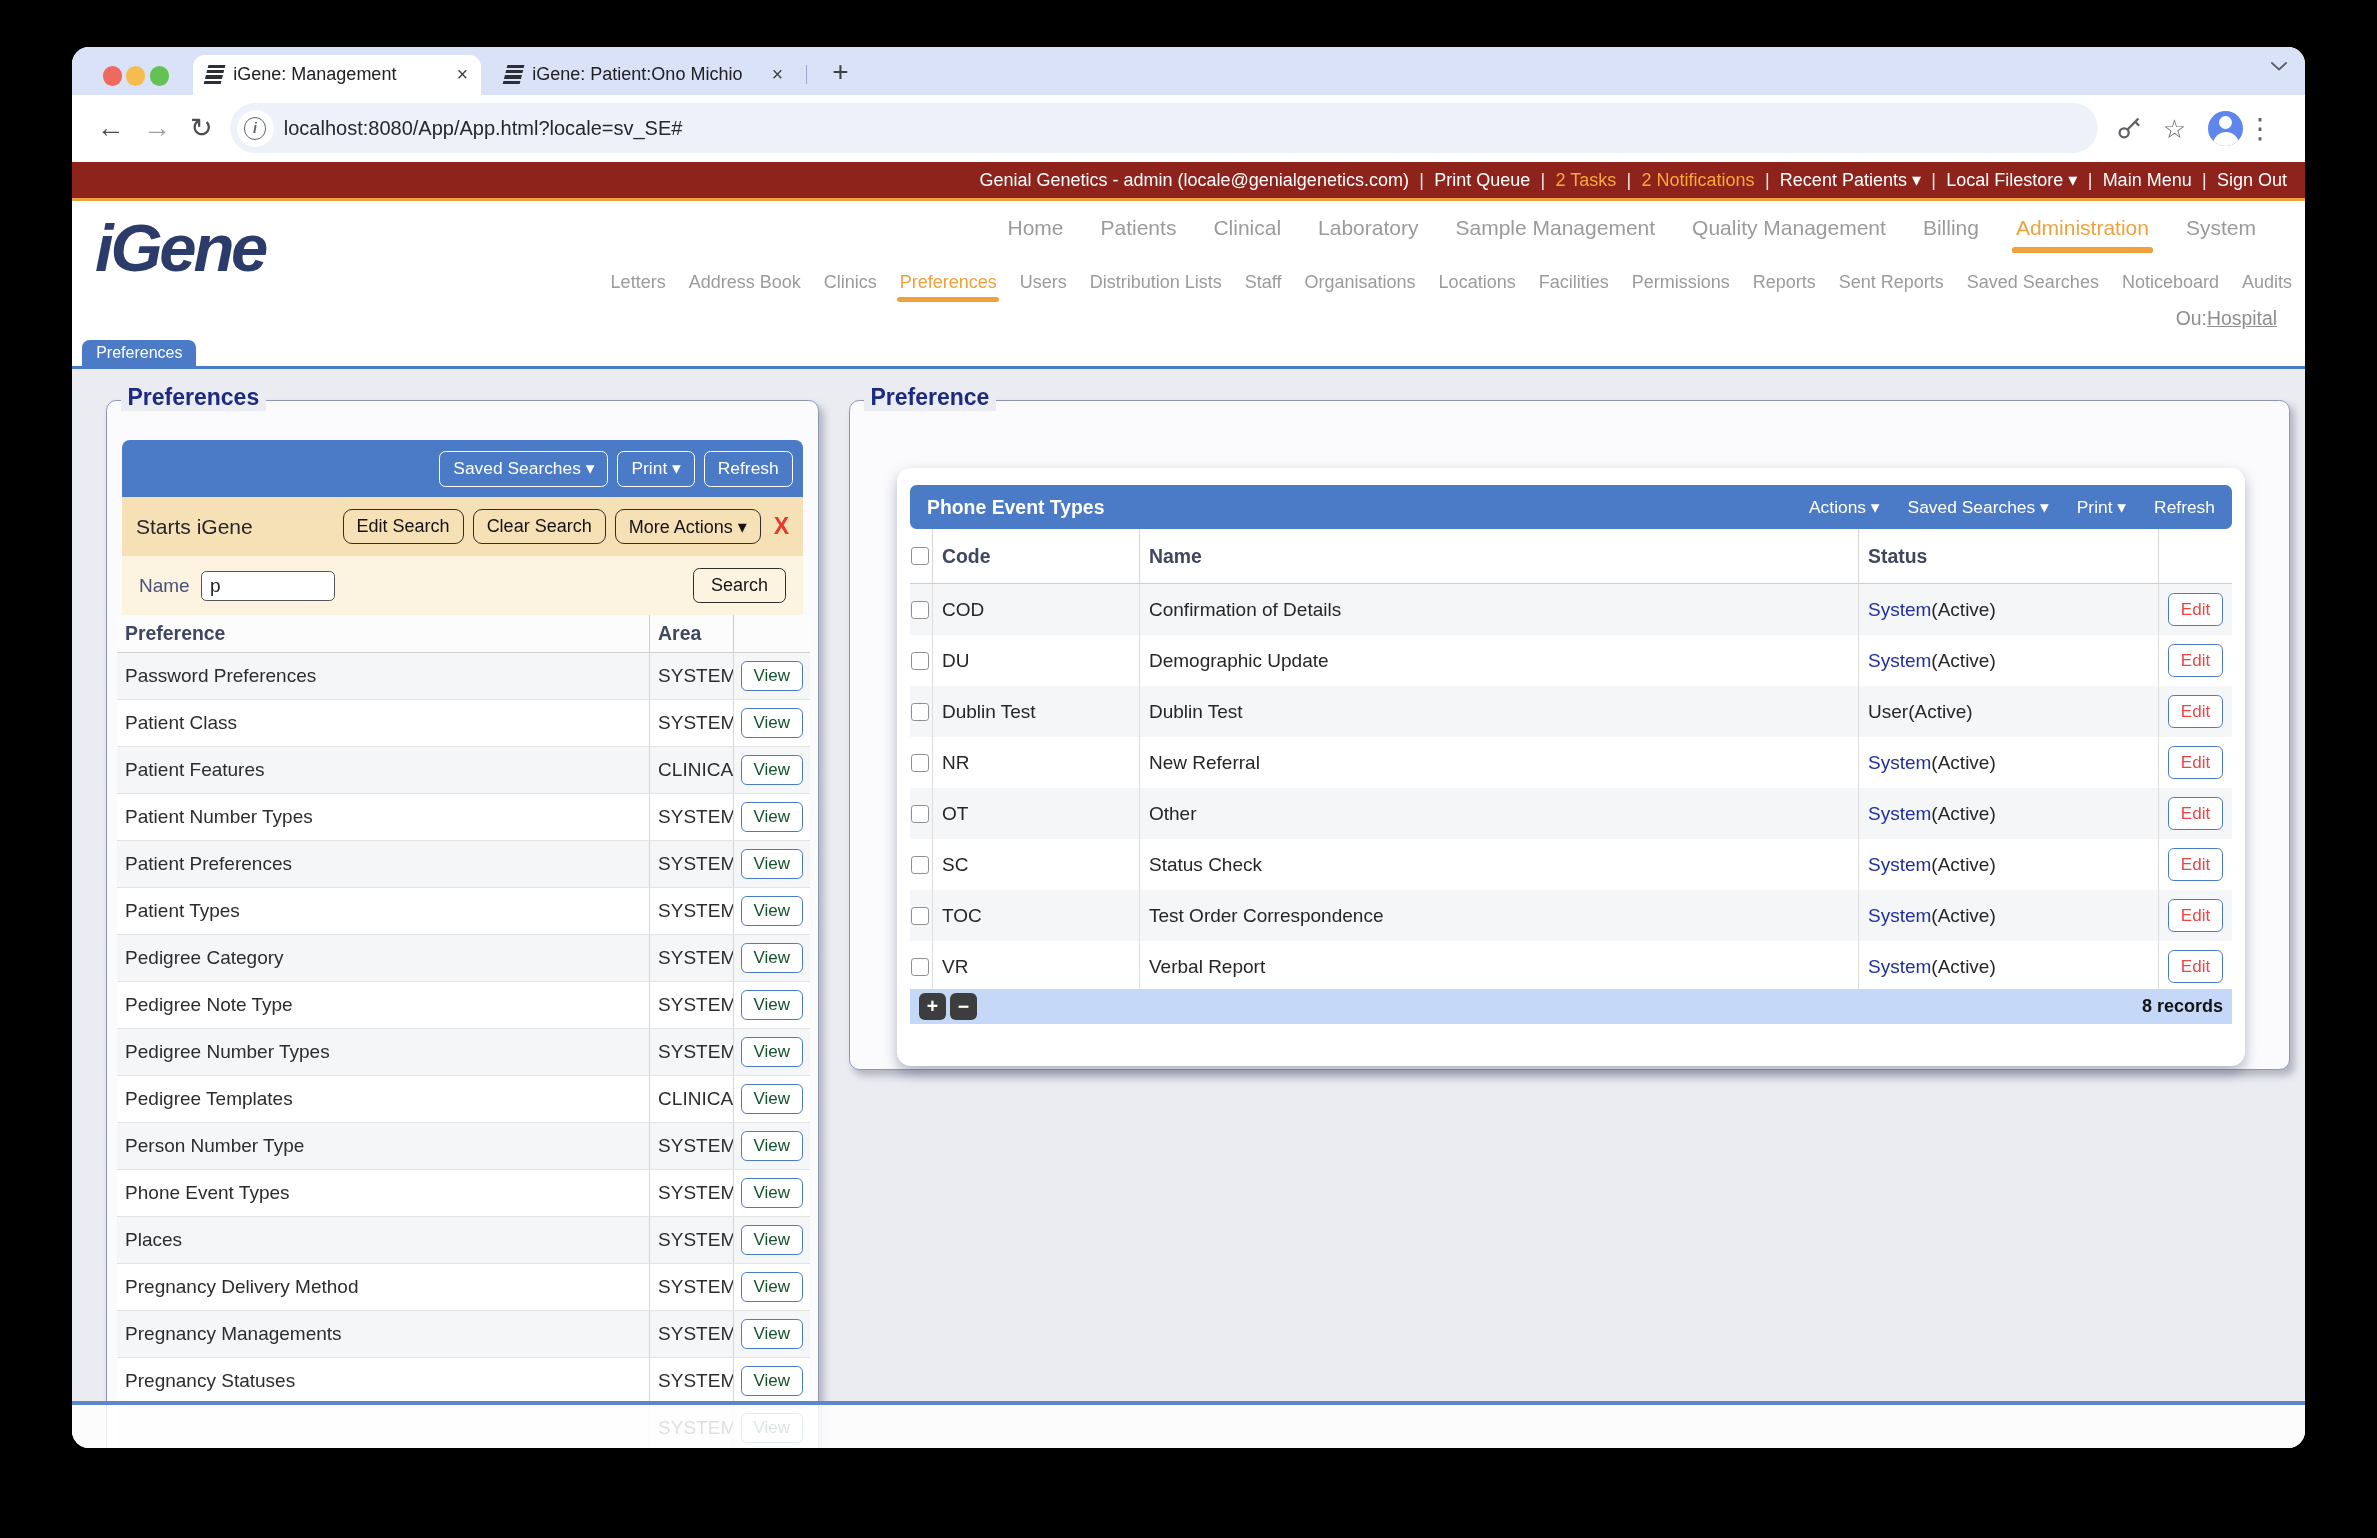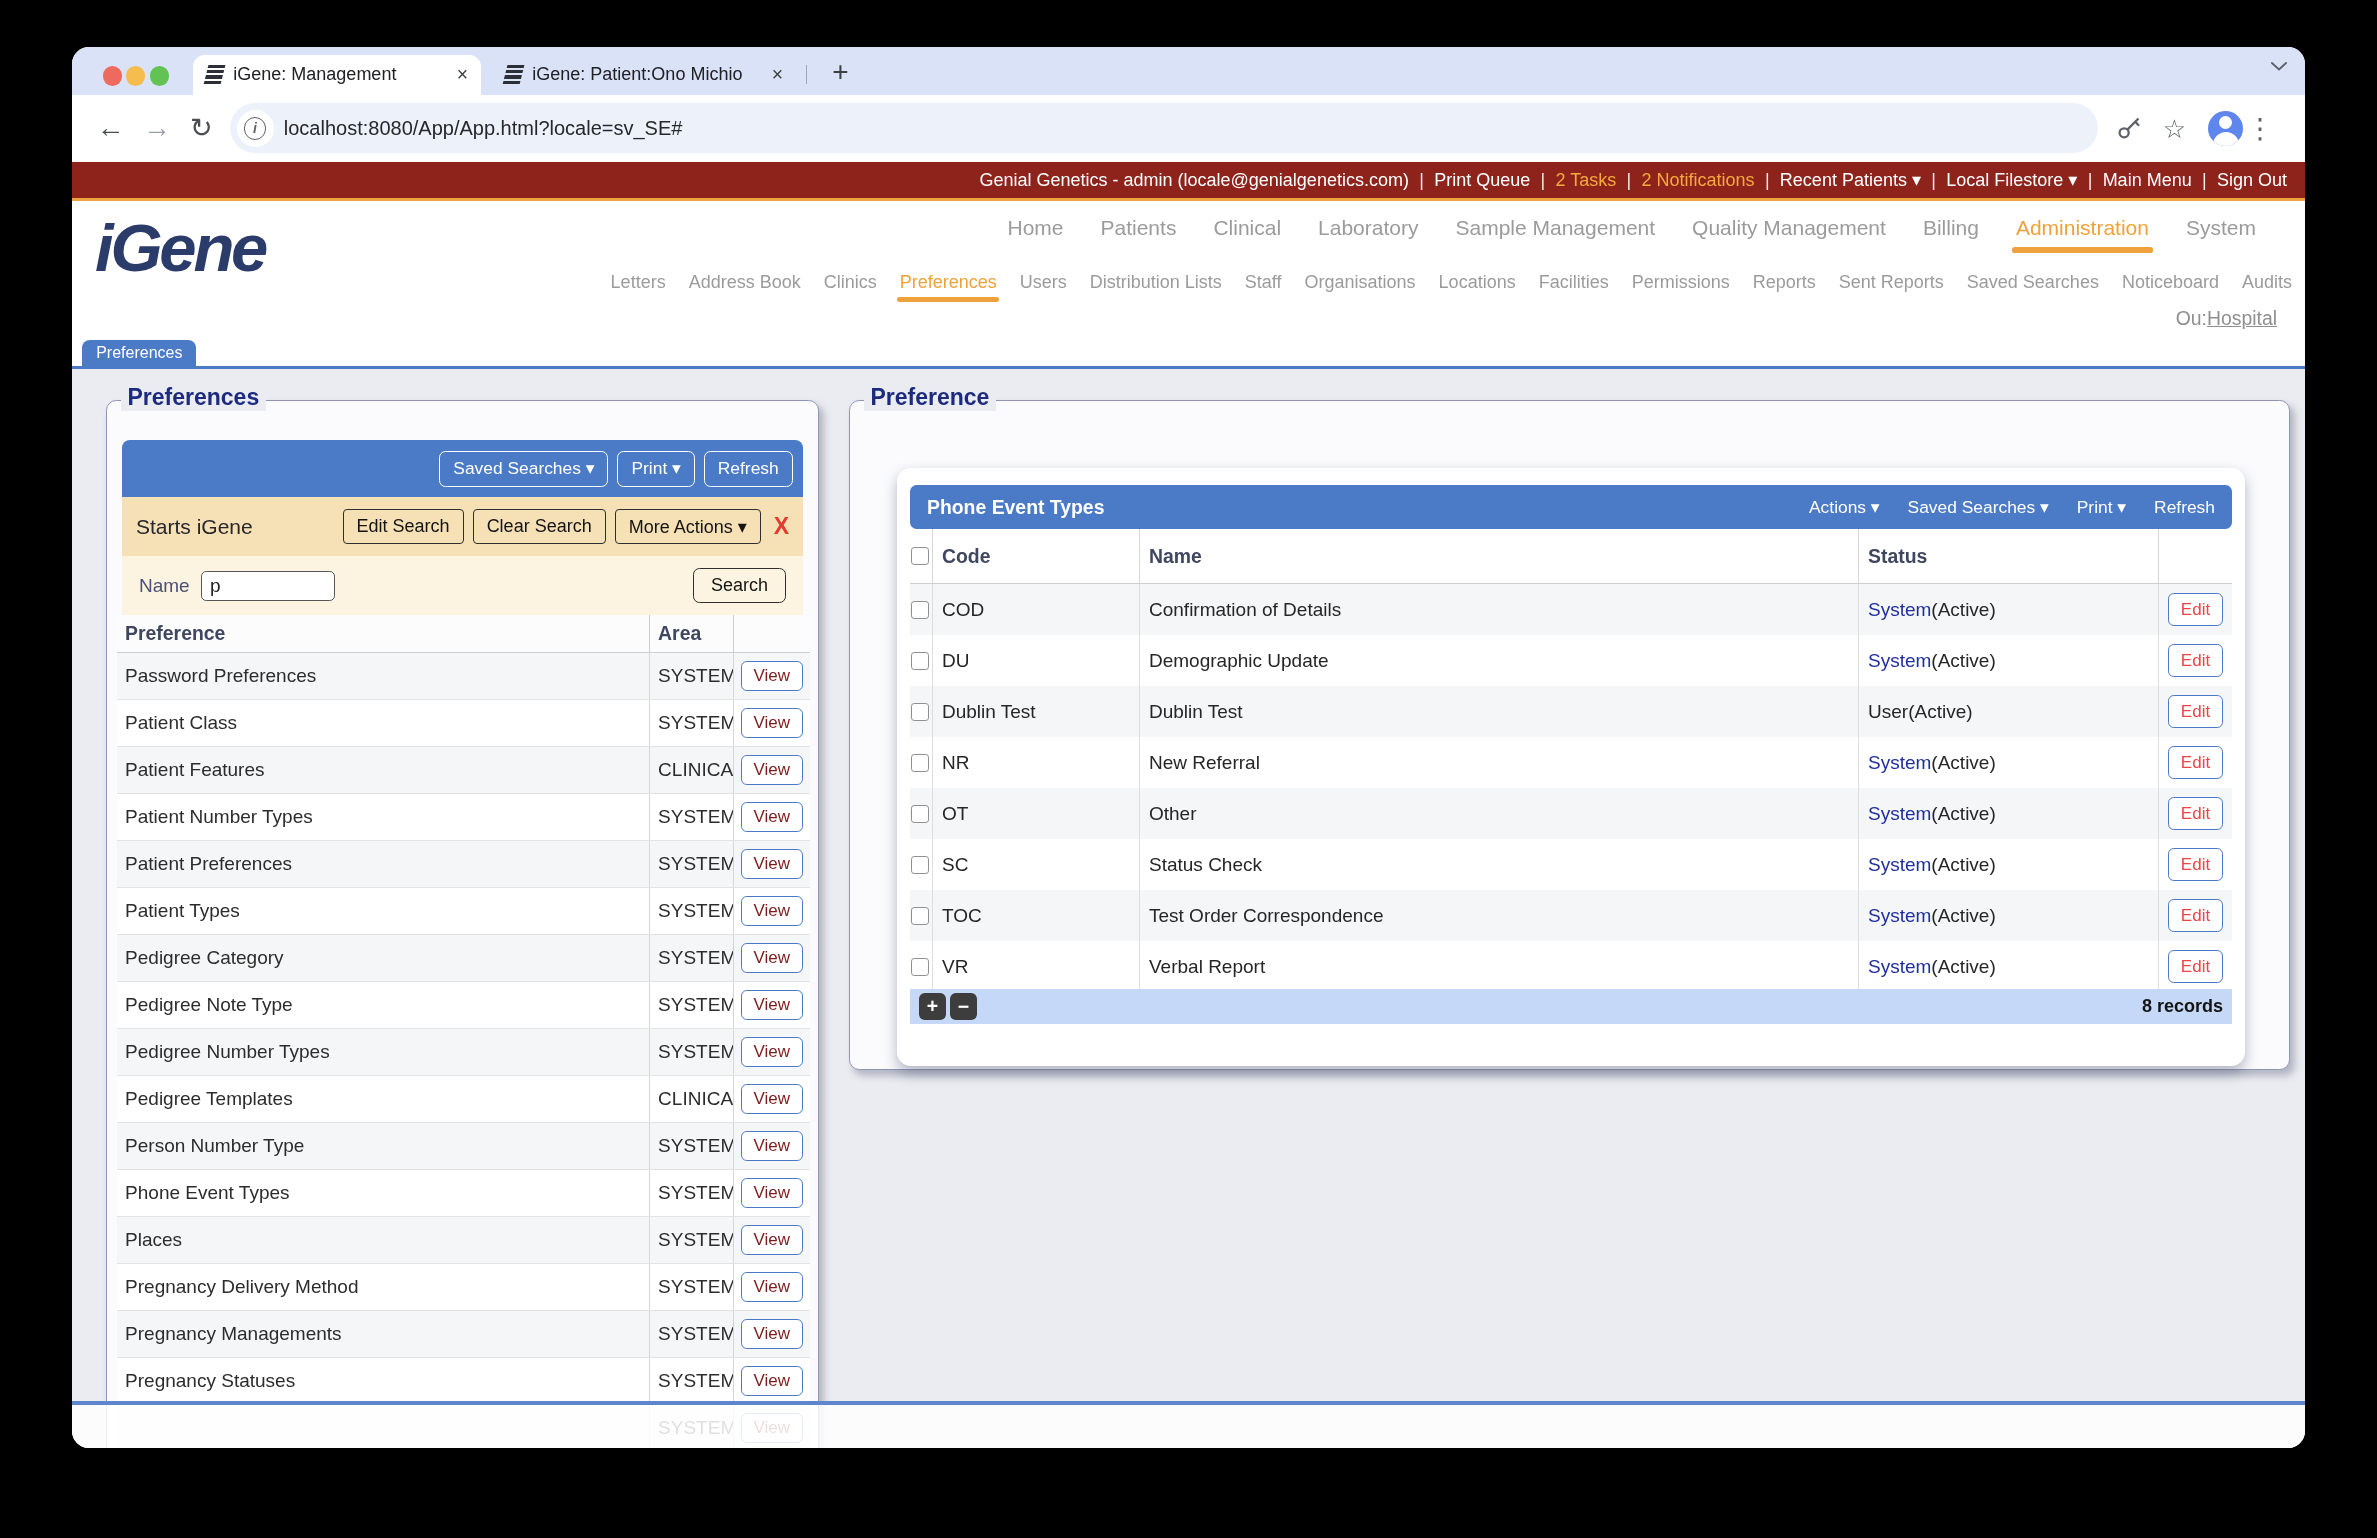--- a/index.html
+++ b/index.html
@@ -61,38 +61,38 @@
   .fs{position:absolute;background:#fbfbfd;border:1.9px solid #8d96b8;border-radius:10.3px;box-shadow:4.5px 5.8px 7.8px rgba(105,110,135,0.42);box-sizing:border-box;}
   .fs-left{left:34px;top:353px;width:713px;height:1111px;}
   .fs-right{left:777px;top:353px;width:1441px;height:670px;}
   .legend{position:absolute;top:-17px;left:14px;background:#ebecf1;padding:0 6.5px;font-size:23px;font-weight:bold;color:#1c2b7f;}
 
   
   .lp-toolbar{position:absolute;left:15px;top:39px;width:681px;height:57px;background:#4b7ac7;border-radius:7.8px 7.8px 0 0;display:flex;align-items:center;justify-content:flex-end;gap:9px;padding-right:10.3px;box-sizing:border-box;}
   .btn-white{border:1.9px solid #fff;border-radius:6.5px;background:none;color:#fff;font-size:17.4px;padding:6.5px 13px;font-family:inherit;}
   .lp-tan{position:absolute;left:15px;top:96px;width:681px;height:59px;background:#f6e0b5;display:flex;align-items:center;gap:9px;padding:0 14px;box-sizing:border-box;}
   .sw-title{font-size:21px;color:#26262c;flex:1;}
-  .btn-dark{border:1.9px solid #2e2e2e;border-radius:4px;background:none;color:#141414;font-size:18px;padding:5.8px 13px;font-family:inherit;white-space:nowrap;}
+  .btn-dark{border:1.9px solid #2e2e2e;border-radius:9px;background:none;color:#141414;font-size:18px;padding:5.8px 13px;font-family:inherit;white-space:nowrap;}
   .red-x{color:#e23b30;font-size:23px;font-weight:800;margin-left:3.9px;}
   .lp-cream{position:absolute;left:15px;top:155px;width:681px;height:59px;background:#fcf4e0;display:flex;align-items:center;padding:0 17px;box-sizing:border-box;}
   .name-label{font-size:19px;color:#4b5076;}
   .name-input{width:116px;height:28px;margin-left:11.6px;border:1.3px solid #555;border-radius:5.2px;font-size:19px;padding:0 7.8px;font-family:inherit;background:#fff;color:#222;}
   .lp-spacer{flex:1;}
   .btn-search{border:1.9px solid #2e2e2e;border-radius:6.5px;background:none;color:#141414;font-size:18px;padding:5.8px 17px;font-family:inherit;}
 
   .lp-table{position:absolute;left:10.3px;top:214px;width:693px;}
   .lhead{display:grid;grid-template-columns:532px 84px 76px;height:37px;border-bottom:1.3px solid #d0d0d0;background:#fcfcfd;}
   .lhead div{display:flex;align-items:center;padding-left:7.8px;font-size:19.4px;font-weight:bold;color:#3f4660;box-sizing:border-box;}
   .lhead div:nth-child(2),.lhead div:nth-child(3){border-left:1.3px solid #ccc;}
   .lrow{display:grid;grid-template-columns:532px 84px 76px;height:46px;border-bottom:0.6px solid #e3e3e3;background:#fff;}
   .lrow.alt{background:#f5f6f7;}
   .lrow div{display:flex;align-items:center;padding-left:7.8px;font-size:19px;color:#2c2c2c;box-sizing:border-box;overflow:hidden;}
   .lrow div:nth-child(2),.lrow div:nth-child(3){border-left:1.3px solid #d6d6d6;}
   .lrow .lview{justify-content:center;padding-left:0;}
-  .btn-view{border:1.9px solid #4a7ac6;border-radius:5.8px;background:#fff;color:#7f1d1d;font-size:17px;padding:3.9px 11.6px;font-family:inherit;}
+  .btn-view{border:1.9px solid #4a7ac6;border-radius:5.8px;background:#fff;color:#14532d;font-size:17px;padding:3.9px 11.6px;font-family:inherit;}
 
   
   .card{position:absolute;left:47px;top:67px;width:1348px;height:598px;background:#fff;border-radius:14px;box-shadow:0 6.5px 14px rgba(70,80,110,0.40);}
   .rp-bluebar{position:absolute;left:13px;top:17px;width:1322px;height:44px;background:#4b7ac7;border-radius:6.5px;display:flex;align-items:center;padding:0 17px;box-sizing:border-box;color:#fff;}
   .rp-title{font-size:19.4px;font-weight:bold;flex:1;}
   .rp-actions{display:flex;gap:28px;font-size:17.4px;white-space:nowrap;}
   .rp-table{position:absolute;left:13px;top:61px;width:1322px;}
   .rhead{display:grid;grid-template-columns:22px 207px 719px 300px 74px;height:54px;border-bottom:1.3px solid #cfcfcf;background:#fff;}
   .rhead div{display:flex;align-items:center;padding-left:9px;font-size:19.4px;font-weight:bold;color:#3f4660;box-sizing:border-box;}
   .rhead div:nth-child(n+2){border-left:1.3px solid #d6d6d6;}

